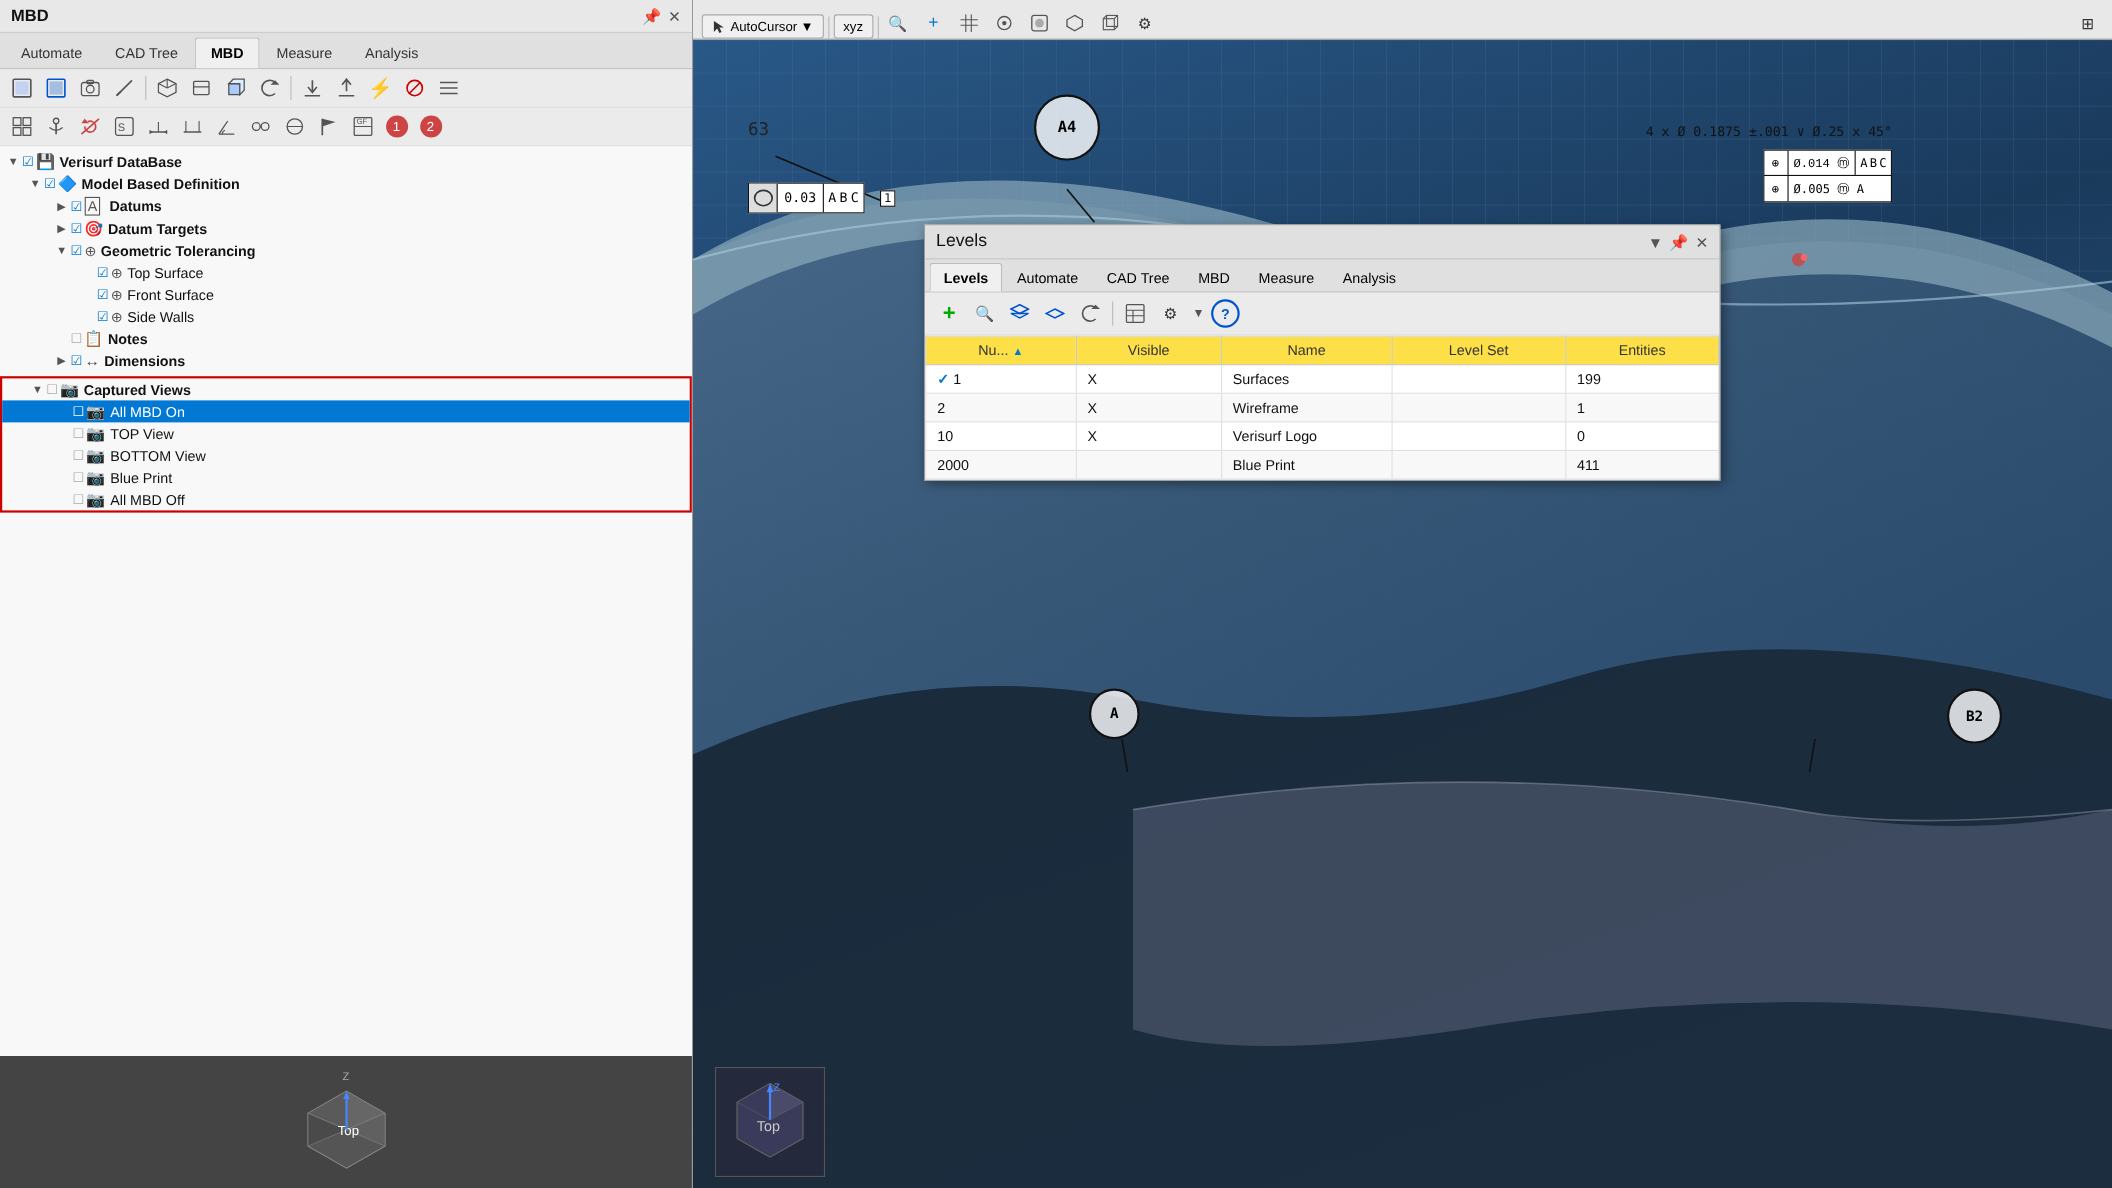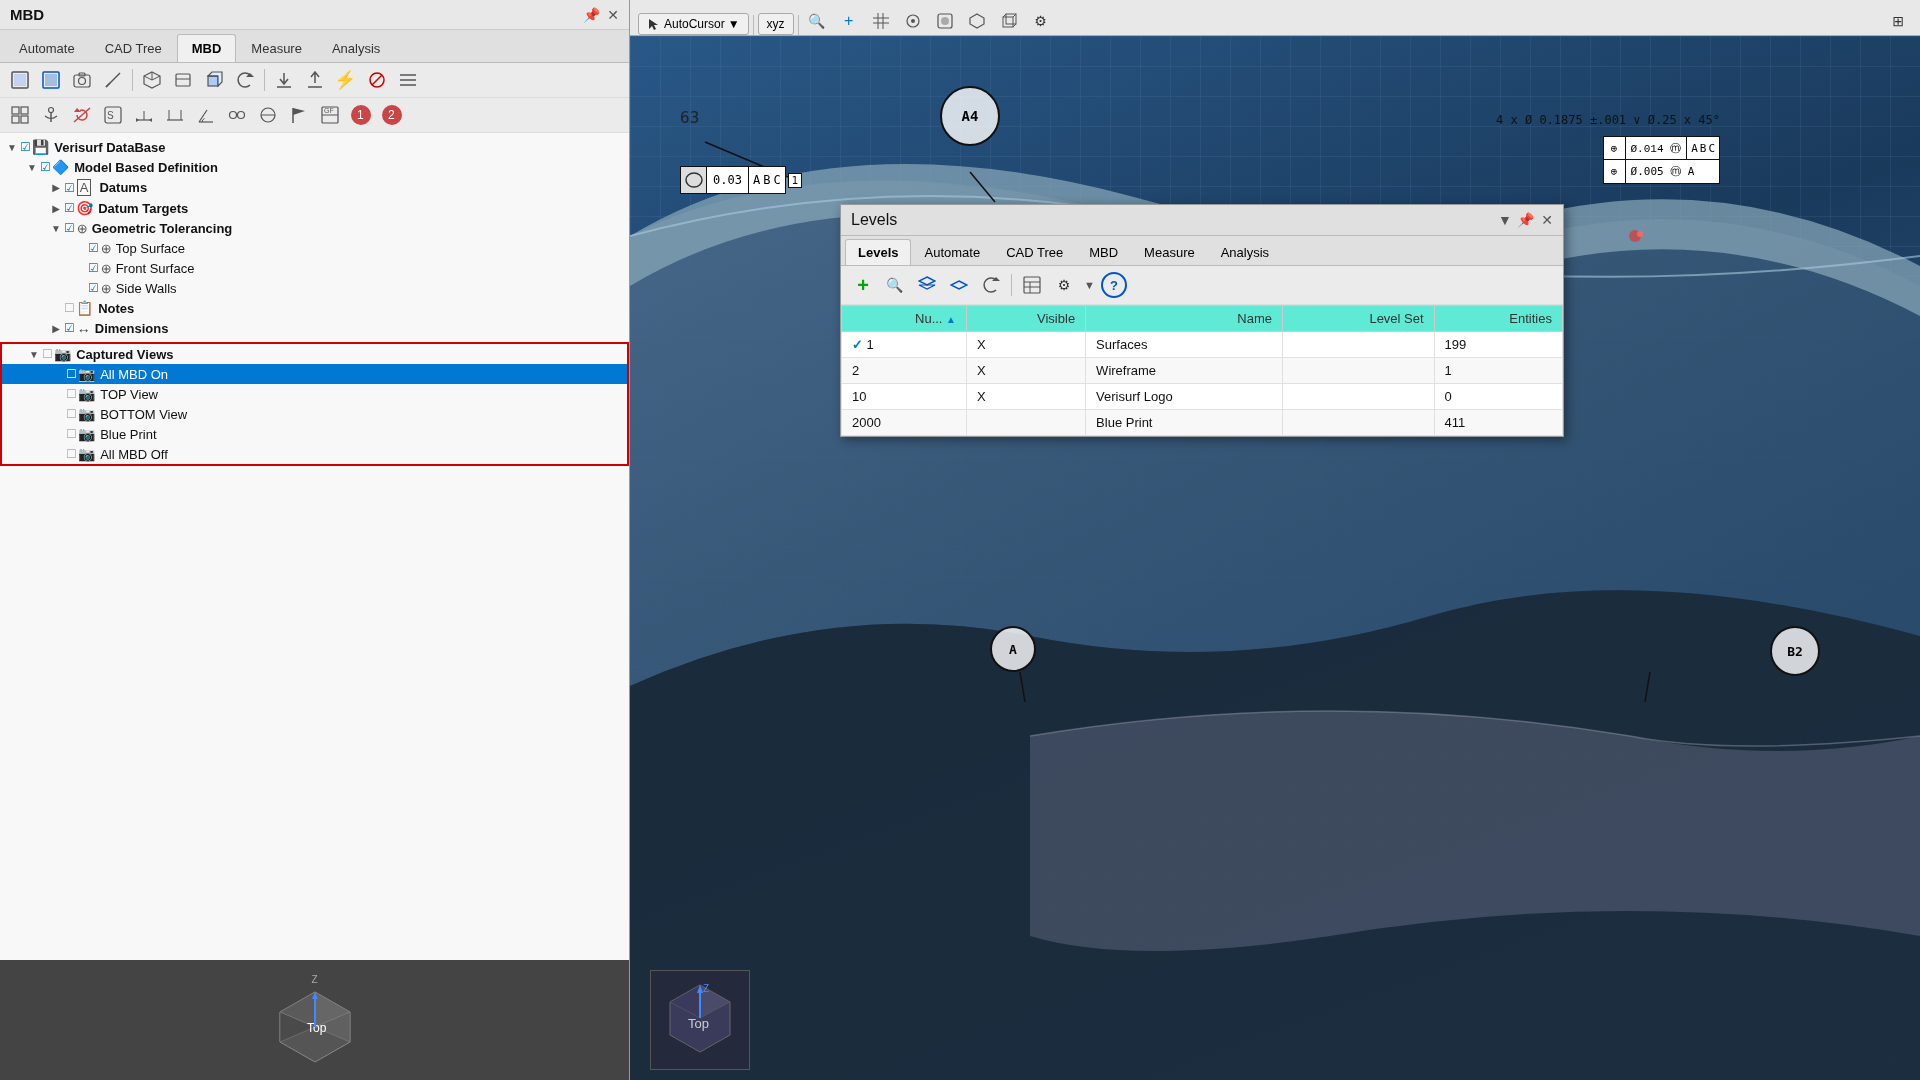--- a/index.html
+++ b/index.html
@@ -252,24 +252,24 @@
     .d-tb-sep { width: 1px; height: 22px; background: #bbb; margin: 0 2px; }
 
     
     .levels-table {
       width: 100%;
       border-collapse: collapse;
       background: white;
       font-size: 13px;
     }
     .levels-table th {
-      background: #5eead4;
+      background: #fde047;
       border: 1px solid #ccc;
-      padding: 5px 10px;
-      text-align: right;
+      padding: 5px 22px;
+      text-align: center;
       font-weight: normal;
       color: #333;
       cursor: pointer;
     }
     .levels-table td {
       border: 1px solid #e0e0e0;
       padding: 5px 10px;
       color: #111;
     }
     .levels-table tr:nth-child(even) { background: #f8f8f8; }
@@ -734,21 +734,21 @@
       <line x1="340" y1="100" x2="365" y2="130" stroke="#111" stroke-width="1.5"></line>
 
       <line x1="750" y1="155" x2="710" y2="200" stroke="#111" stroke-width="1.5"></line>
       <line x1="750" y1="155" x2="780" y2="200" stroke="#111" stroke-width="1.5"></line>
 
       <line x1="390" y1="600" x2="395" y2="630" stroke="#111" stroke-width="1.5"></line>
 
       <line x1="1020" y1="600" x2="1015" y2="630" stroke="#111" stroke-width="1.5"></line>
     </svg>
 
-    <div style="position:absolute; left:50px; top:130px; display:flex; align-items:center;">
+    <div style="position:absolute; left:50px; top:130px; display:flex; align-items:center;gap:12px;">
       <div style="border:1.5px solid #111; background:white; font-size:12px; font-family:monospace; display:flex; align-items:stretch; height:28px;">
         <div style="width:26px; background:#ddd; border-right:1.5px solid #111; display:flex;align-items:center;justify-content:center;">
           <svg width="20" height="18" viewBox="0 0 20 18">
               <ellipse cx="10" cy="9" rx="8" ry="7" fill="none" stroke="#333" stroke-width="1.5"></ellipse>
             </svg>
         </div>
         <div style="padding:0 6px;display:flex;align-items:center;border-right:1.5px solid #111;">0.03</div>
         <div style="padding:0 4px;display:flex;align-items:center;gap:3px;">
           <span>A</span>
             <span>B</span>

